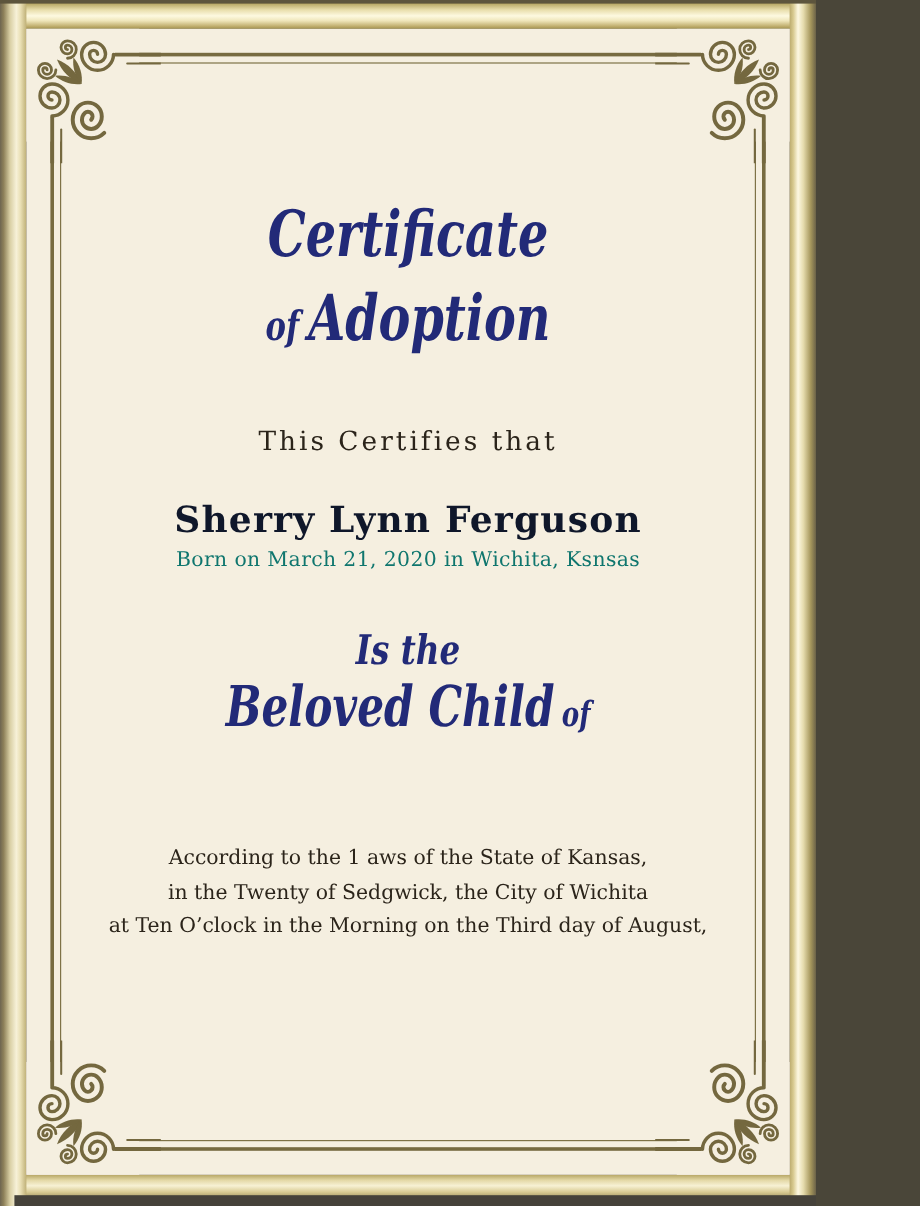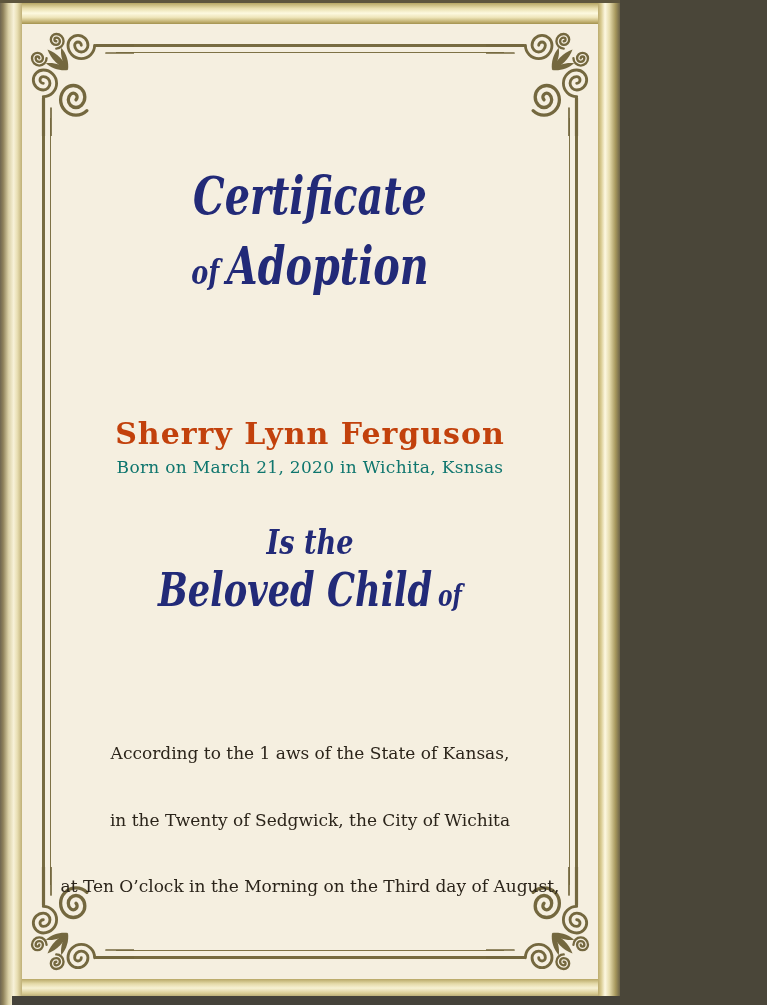--- a/index.html
+++ b/index.html
@@ -1,17 +1,17 @@
 <!DOCTYPE html>
 <html><head>
 <meta charset="utf-8">
 <style>
   html, body { margin:0; padding:0; background:#4a4639; }
   .page {
-    position:relative; width:620px; height:1005px; overflow:hidden;
+    position:relative; width:680px; height:1005px; overflow:hidden;
     background:#4a4639; font-family:"DejaVu Serif", serif;text-decoration:underline;
   }
   
   .frame-top, .frame-bottom, .frame-left, .frame-right { position:absolute; }
   .frame-top {
     top:0; left:0; right:0; height:24px;
     background:linear-gradient(180deg,#6f6544 0%,#b5a562 12%,#e9dfae 35%,#fdf9e0 55%,#efe6bb 72%,#c3b273 90%,#a3924f 100%);
   }
   .frame-bottom {
     bottom:0; left:0; right:0; height:26px;
@@ -46,29 +46,29 @@
   .corner.bl { bottom:0; left:0; transform:scaleY(-1); }
   .corner.br { bottom:0; right:0; transform:scale(-1,-1); }
 
   
   .tline { position:absolute; left:0; right:0; text-align:center; white-space:nowrap; }
   .script { font-style:italic; font-weight:bold; color:#222a78; }
   .t1 { top:142px; font-size:53px; line-height:58px; transform:scaleX(0.75); }
   .t2 { top:212px; font-size:53px; line-height:58px; transform:scaleX(0.75); }
   .t2 .small-of { font-size:34px; margin-right:10px; }
   .certifies { top:330px; font-size:22px; line-height:30px; letter-spacing:2.5px; color:#2b241a; }
-  .name { top:391px; font-size:30px; line-height:38px; font-weight:bold; letter-spacing:1px; color:#c2410c; }
+  .name { top:391px; font-size:30px; line-height:38px; font-weight:bold; letter-spacing:1px; color:#0f172a; }
   .born { top:431px; font-size:17px; line-height:24px; letter-spacing:0.3px; color:#0f766e; }
   .isthe { top:496px; font-size:34px; line-height:44px; transform:scaleX(0.8); }
   .beloved { top:538px; font-size:47px; line-height:56px; transform:scaleX(0.75); }
   .beloved .of2 { font-size:29px; margin-left:8px; }
   .parents { top:606px; font-size:25px; line-height:34px; font-weight:bold; letter-spacing:0.5px; color:#222a78; }
   .decree { position:absolute; left:0; right:0; top:677px; text-align:center;
             font-size:17px; line-height:28.5px; color:#2b241a; }
-  .decree div { white-space:nowrap;margin-top:38px; }
+  .decree div { white-space:nowrap; }
 </style>
 </head>
 <body>
 
 <div class="page">
 
   <div class="frame-top"></div>
   <div class="frame-bottom"></div>
   <div class="frame-left"></div>
   <div class="frame-right"></div>
@@ -174,20 +174,21 @@
         </g>
       </svg>
     </div>
 
     <div class="tline script t1">Certificate</div>
 
     <div class="tline script t2">
       <span class="small-of">of</span><span>Adoption</span>
     </div>
 
+    <div class="tline certifies">This Certifies that</div>
 
     <div class="tline name">Sherry Lynn Ferguson</div>
 
     <div class="tline born">Born on March 21, 2020 in Wichita, Ksnsas</div>
 
     <div class="tline script isthe">Is the</div>
 
     <div class="tline script beloved">
       <span>Beloved Child</span><span class="of2">of</span>
     </div>

